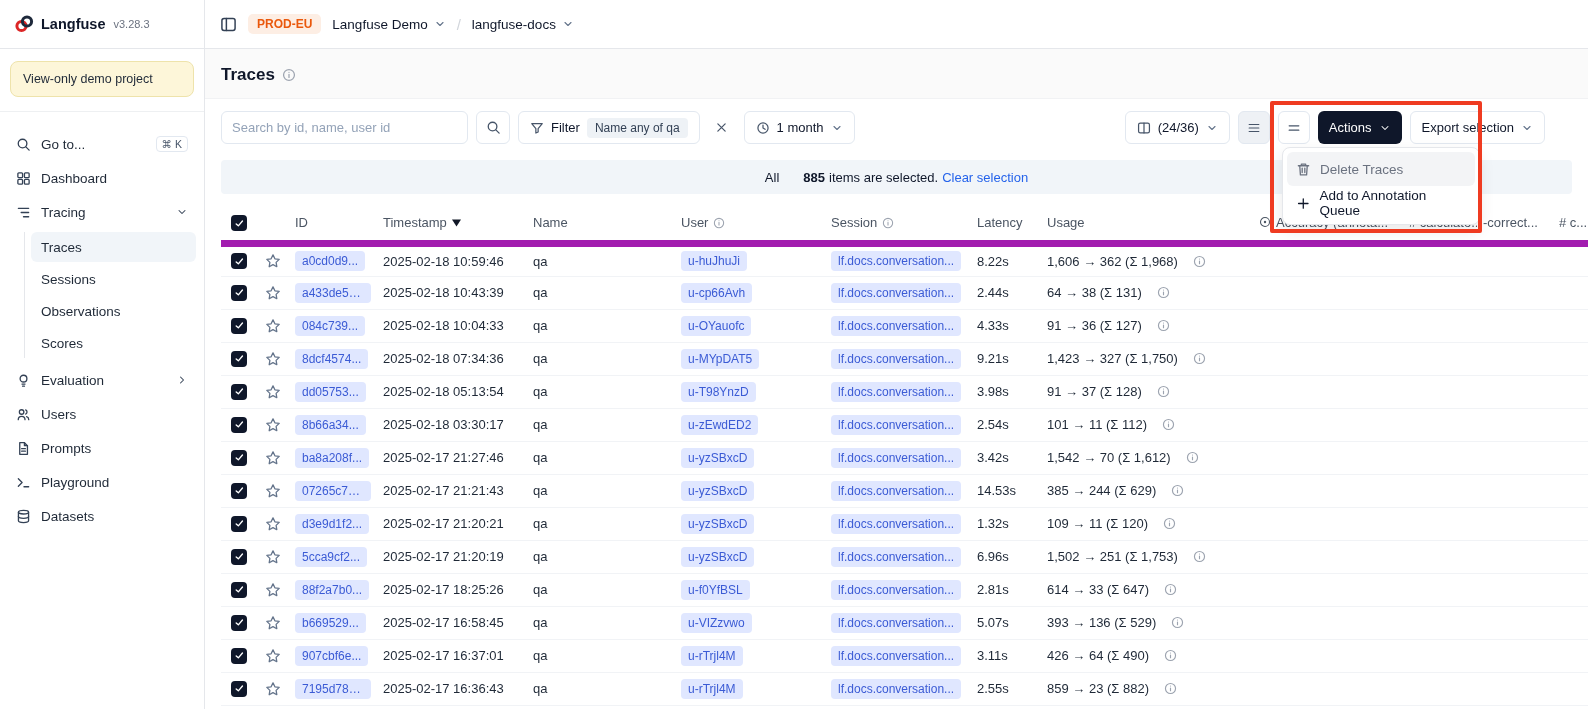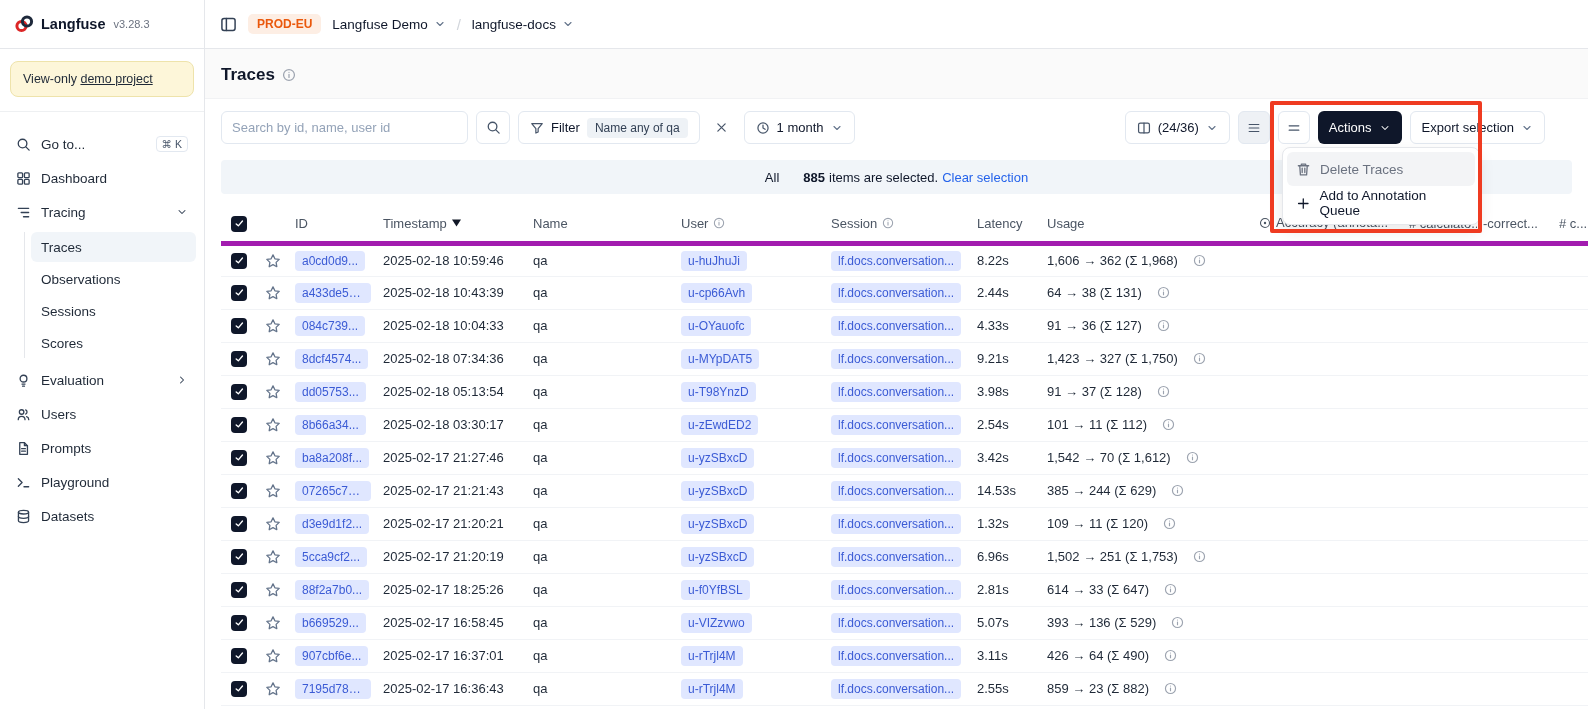--- a/index.html
+++ b/index.html
@@ -12,21 +12,21 @@
   svg { display: block; }
   .app { display: flex; height: 100%; }
 
   
   .sidebar { width: 205px; min-width: 205px; border-right: 1px solid #e5e7eb; background: #fff; display: flex; flex-direction: column; }
   .sb-head { height: 49px; display: flex; align-items: center; gap: 7px; padding: 0 14px; border-bottom: 1px solid #e5e7eb; }
   .logo-name { font-weight: 700; font-size: 14.5px; }
   .logo-ver { font-size: 11px; color: #6b7280; margin-left: 1px; }
   .sb-banner-wrap { padding: 12px 10px 14px; border-bottom: 1px solid #eef0f2; }
   .sb-banner { background: #fdf6d9; border: 1px solid #eee3ab; border-radius: 8px; padding: 10px 12px; font-size: 12.5px; color: #1f2937; }
-  .sb-banner .lnk { text-decoration: underline; cursor: pointer; }
+  .sb-banner .lnk { cursor: pointer; }
   nav { padding: 16px 8px; display: flex; flex-direction: column; gap: 2px; }
   .nav-item { height: 32px; display: flex; align-items: center; gap: 10px; padding: 0 8px; border-radius: 6px; color: #1f2937; font-size: 13.5px; cursor: pointer; }
   .nav-item svg { stroke: #334155; fill: none; stroke-width: 1.4; stroke-linecap: round; stroke-linejoin: round; }
   .nav-spacer { flex: 1; }
   .kbd { border: 1px solid #e2e8f0; border-radius: 4px; font-size: 10.5px; color: #475569; padding: 1px 5px; background: #fff; }
   .chev { stroke: #64748b; fill: none; stroke-width: 1.5; stroke-linecap: round; stroke-linejoin: round; }
   .sub-items { margin: 2px 0 4px 16px; border-left: 1px solid #e5e7eb; display: flex; flex-direction: column; gap: 2px; }
   .sub-item { height: 30px; display: flex; align-items: center; padding: 0 10px; margin-left: 6px; border-radius: 6px; font-size: 13.5px; color: #1f2937; cursor: pointer; }
   .sub-item.active { background: #f1f5f9; font-weight: 500; }
 
@@ -58,21 +58,21 @@
   .btn-dark { background: #0f172a; color: #fff; border: none; font-weight: 500; }
   .btn-dark svg.tool { stroke: #fff; }
 
   .sel-banner { margin-top: 16px; background: #f1f5f9; border-radius: 4px; height: 34px; display: flex; align-items: center; justify-content: center; gap: 4px; font-size: 13px; color: #0f172a; }
   .sel-banner b { font-weight: 700; margin-left: 20px; }
   .sel-banner .clear { color: #2563eb; font-weight: 500; cursor: pointer; }
 
   
   .table-wrap { margin-top: 12px; margin-right: -16px; overflow: hidden; flex: 1; }
   table { border-collapse: collapse; table-layout: fixed; width: 1390px; }
-  th { text-align: left; font-weight: 500; color: #4b5563; font-size: 13px; height: 37px; border-bottom: 5px solid #a21caf; padding: 0 6px; white-space: nowrap; overflow: hidden; }
+  th { text-align: left; font-weight: 500; color: #4b5563; font-size: 13px; height: 37px; border-bottom: 7px solid #a21caf; padding: 0 6px; white-space: nowrap; overflow: hidden; }
   th .th-inner { display: inline-flex; align-items: center; gap: 5px; }
   td { height: 33px; border-bottom: 1px solid #f1f3f6; padding: 0 6px; font-size: 13px; white-space: nowrap; overflow: hidden; vertical-align: middle; color: #1f2937; }
   td:first-child, th:first-child { padding-left: 10px; }
   .badge { background: #e0e7ff; color: #3b5bd5; border-radius: 4px; padding: 3px 7px; font-size: 12px; font-weight: 500; display: inline-block; max-width: 100%; overflow: hidden; text-overflow: ellipsis; vertical-align: middle; cursor: pointer; }
   .cb { width: 16px; height: 16px; background: #0f172a; border-radius: 4px; display: inline-flex; align-items: center; justify-content: center; cursor: pointer; vertical-align: middle; }
   .star { display: inline-flex; cursor: pointer; vertical-align: middle; }
   .star svg { stroke: #64748b; fill: none; stroke-width: 1.3; stroke-linejoin: round; }
   .usage { display: inline-flex; align-items: center; gap: 15px; }
   .sort-tri { display: inline-block; }
 
@@ -136,24 +136,24 @@
         <svg class="chev" width="12" height="12" viewBox="0 0 16 16">
             <path d="M4 6l4 4 4-4"></path>
           </svg>
       </div>
 
       <div class="sub-items">
         <div class="sub-item active">
             <span>Traces</span>
           </div>
         <div class="sub-item">
-            <span>Observations</span>
+            <span>Sessions</span>
           </div>
         <div class="sub-item">
-            <span>Sessions</span>
+            <span>Observations</span>
           </div>
         <div class="sub-item">
             <span>Scores</span>
           </div>
       </div>
 
       <div class="nav-item">
         <svg width="15" height="15" viewBox="0 0 16 16" fill="none" stroke="#334155" stroke-width="1.4" stroke-linecap="round">
             <circle cx="8" cy="6" r="3.6"></circle>
             <path d="M6.4 11.8h3.2M7 14h2"></path>

